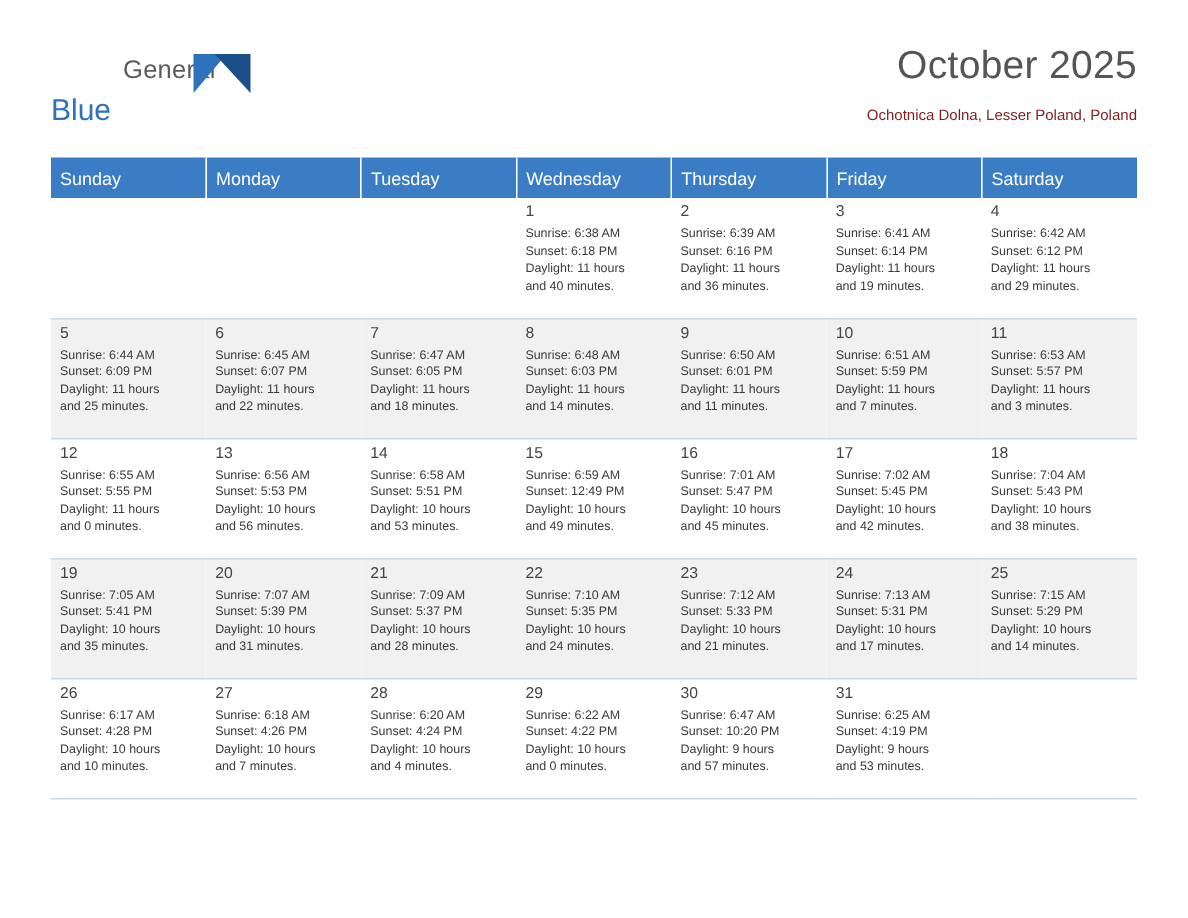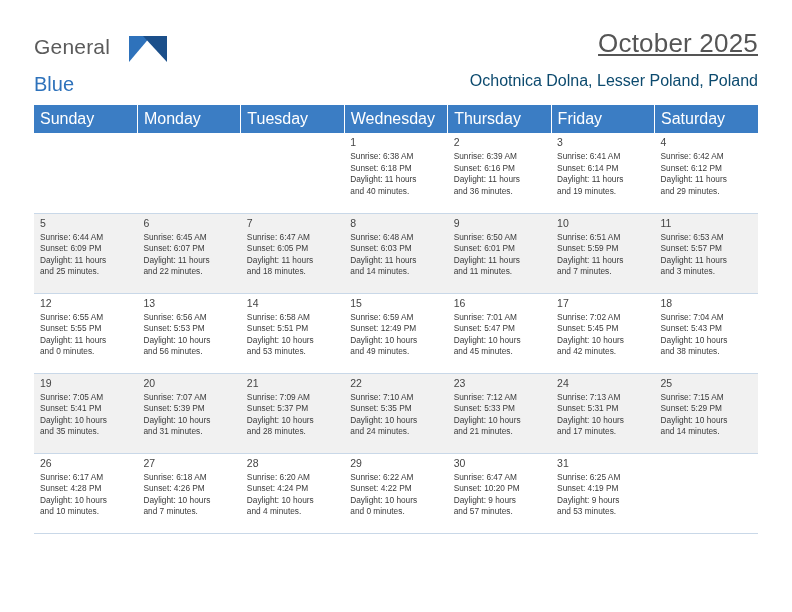--- a/index.html
+++ b/index.html
@@ -29,30 +29,31 @@
     height: 70px;
   }
   .logo {
     position: absolute;
     left: 0;
     top: 8px;
     width: 180px;
     height: 54px;
   }
   .logo-general {
-    font-size: 21px;
+    font-size: 17px;
     color: #5b5b5b;
     letter-spacing: 0.2px;
     line-height: 22px;
+    margin-left: 48px;
   }
   .logo-blue {
     font-size: 20px;
     color: #2e72bb;
     line-height: 20px;
-    margin-top: 16px;
+    margin-top: 6px;
   }
   .logo-flag {
     position: absolute;
     left: 95px;
     top: 0px;
     width: 38px;
     height: 26px;
   }
   .logo-flag .tri1 {
     position: absolute;
@@ -73,42 +74,41 @@
     border-bottom: 26px solid transparent;
   }
   .title {
     position: absolute;
     right: 0;
     top: 0;
     font-size: 26px;
     color: #555555;
     text-align: right;
     letter-spacing: 0.2px;
-    text-decoration: underline;
   }
   .subtitle {
     position: absolute;
     right: 0;
     top: 44px;
-    font-size: 16px;
-    color: #0c4a6e;
+    font-size: 10px;
+    color: #7f1d1d;
   }
   
   .calendar {
     position: absolute;
     left: 34px;
     top: 105px;
     width: 724px;
     border-collapse: collapse;
     table-layout: fixed;
   }
   .calendar th {
     background: #3b7dc4;
     color: #ffffff;
-    font-size: 16px;
+    font-size: 12px;
     font-weight: normal;
     text-align: left;
     padding: 5px 0 5px 6px;
     border-right: 1px solid #ffffff;
     height: 17px;
   }
   .calendar th:last-child {
     border-right: none;
   }
   .calendar td {

